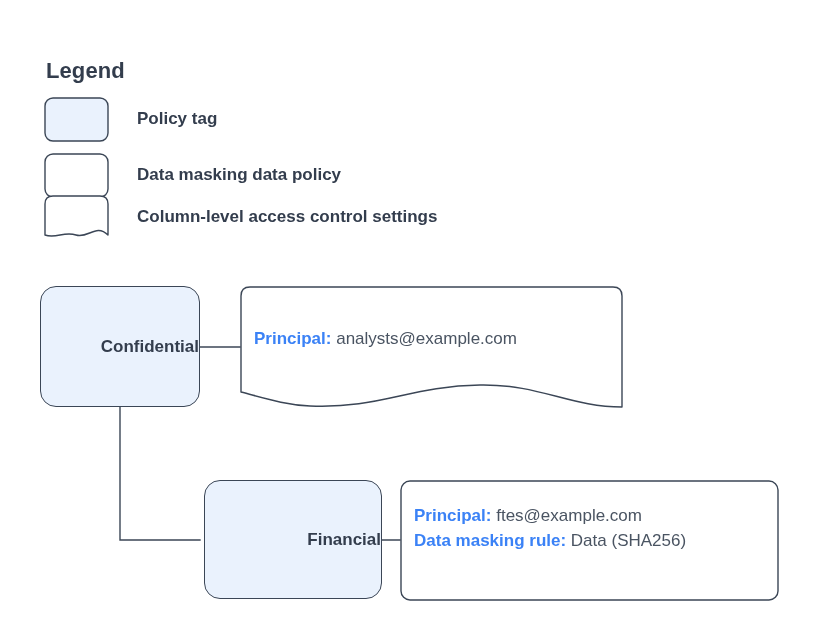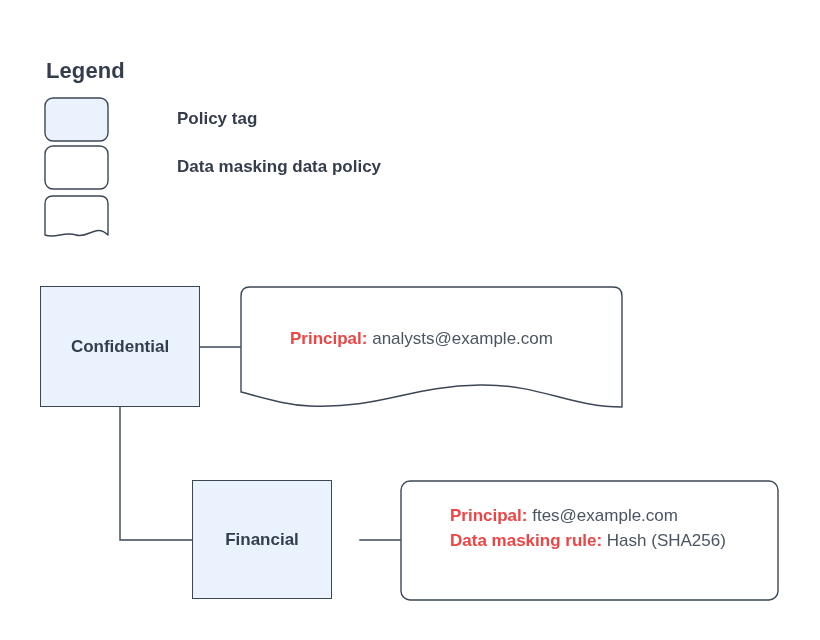--- a/index.html
+++ b/index.html
@@ -35,60 +35,60 @@
   }
 
   .legend-row {
     position: absolute;
     left: 44px;
     height: 46px;
     display: flex;
     align-items: center;
   }
   .legend-row.r1 { top: 96px; }
-  .legend-row.r2 { top: 144px; }
+  .legend-row.r2 { top: 152px; }
   .legend-row.r3 { top: 194px; }
 
   .legend-swatch {
     width: 65px;
     height: 45px;
     position: relative;
     flex: 0 0 auto;
   }
   .legend-swatch svg { display: block; }
 
   .legend-label {
-    margin-left: 68px;
+    margin-left: 28px;
     font-size: 17px;
     font-weight: bold;
     color: #333d4d;
     white-space: nowrap;
   }
 
   
   .node {
     position: absolute;
     box-sizing: border-box;
     border: 1.4px solid #3b4656;
-    border-radius: 0;
+    border-radius: 16px;
     background: #eaf2fd;
     display: flex;
     align-items: center;
-    justify-content: center;
+    justify-content: flex-end;
     font-size: 17px;
     font-weight: bold;
     color: #333d4d;
   }
   #node-confidential {
     left: 40px;  top: 286px;
     width: 160px; height: 121px;
   }
   #node-financial {
-    left: 192px; top: 480px;
-    width: 140px; height: 119px;
+    left: 204px; top: 480px;
+    width: 178px; height: 119px;
   }
 
   
   .callout {
     position: absolute;
     box-sizing: border-box;
   }
   .callout .shape {
     position: absolute;
     inset: 0;
@@ -104,23 +104,22 @@
     justify-content: center;
     pointer-events: none;
   }
   .callout .line {
     font-size: 17px;
     line-height: 25px;
     color: #4a5462;
     white-space: nowrap;
   }
   .callout .line b {
-    color: #ef4444;
-    font-weight: bold;
-    margin-left: 36px;
+    color: #3b82f6;
+    font-weight: bold;
   }
 
   #callout-confidential {
     left: 240px; top: 286px;
     width: 383px; height: 124px;
   }
   #callout-confidential .content {
     top: 4px; bottom: 24px;
   }
 
@@ -165,20 +164,21 @@
 
 <div class="legend-row r3">
   <div class="legend-swatch">
     <svg width="65" height="45" viewBox="0 0 65 45" xmlns="http://www.w3.org/2000/svg">
       <path d="M9,1 L56,1 Q64,1 64,9 L64,40
                C52,28 44,44 32,40
                C20,36 12,44 1,40
                L1,9 Q1,1 9,1 Z" fill="#ffffff" stroke="#3b4656" stroke-width="1.4" stroke-linejoin="round"></path>
     </svg>
   </div>
+  <div class="legend-label">Column-level access control settings</div>
 </div>
 
 <div class="node" id="node-confidential">
   <span>Confidential</span>
 </div>
 
 <div class="node" id="node-financial">
   <span>Financial</span>
 </div>
 
@@ -202,16 +202,16 @@
   <svg class="shape" width="379" height="121" viewBox="0 0 379 121" xmlns="http://www.w3.org/2000/svg">
     <rect x="1" y="1" width="377" height="119" rx="9" ry="9" fill="#ffffff" stroke="#3b4656" stroke-width="1.4"></rect>
   </svg>
   <div class="content">
     <div class="line">
       <b>Principal:</b>
       <span>ftes@example.com</span>
     </div>
     <div class="line">
       <b>Data masking rule:</b>
-      <span>Hash (SHA256)</span>
+      <span>Data (SHA256)</span>
     </div>
   </div>
 </div>
 
 </body></html>

